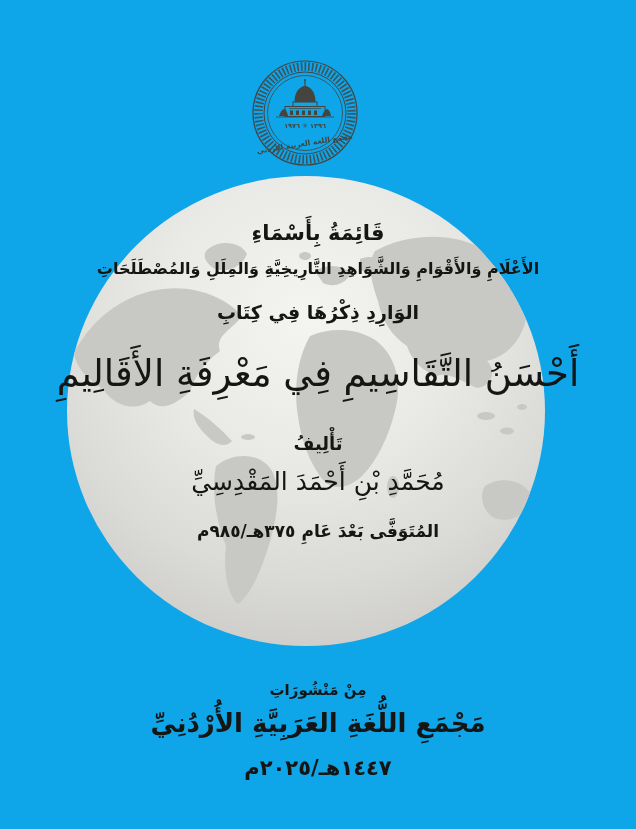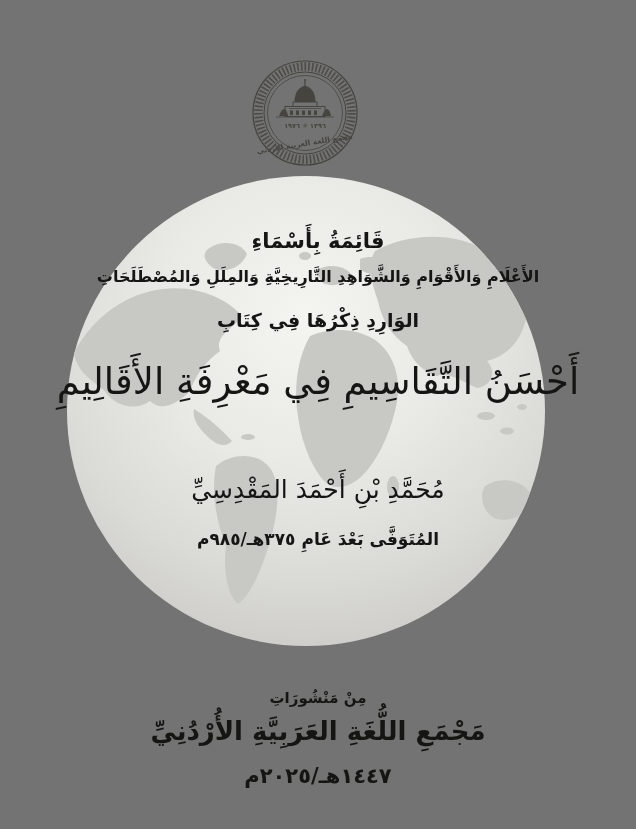--- a/index.html
+++ b/index.html
@@ -1,22 +1,22 @@
 <!DOCTYPE html>
 <html lang="ar" dir="rtl"><head>
 <meta charset="utf-8">
 <style>
   * { margin:0; padding:0; box-sizing:border-box; }
   html,body { background:#FCFAEC; }
   .page {
     position:relative; width:636px; height:829px; margin:0 auto;
-    background:#737373; overflow:hidden;
+    background:#0ea5e9; overflow:hidden;
     font-family:"DejaVu Sans", sans-serif; color:#151513;
   }
-  .abs { position:absolute; left:0; right:0; text-align:center; direction:rtl; color:#151513;margin-top:8px; }
+  .abs { position:absolute; left:0; right:0; text-align:center; direction:rtl; color:#151513; }
 
   
   .seal { position:absolute; left:246px; top:56px; width:118px; height:122px; overflow:visible; }
 
   
   .globe { position:absolute; left:66px; top:175px; width:480px; height:472px; }
 
   
   .h1  { top:221px; font-size:21px;  font-weight:bold; }
   .h2  { top:259px; font-size:16px;  font-weight:bold; }
@@ -112,20 +112,21 @@
       <ellipse cx="456" cy="232" rx="5" ry="3"></ellipse>
 
       <path d="M419,311 C437,300 458,306 466,321 C463,339 445,349 428,343 C416,335 413,321 419,311 Z"></path>
     </g>
   </svg>
 
   <div class="abs h1">قَائِمَةُ بِأَسْمَاءِ</div>
   <div class="abs h2">الأَعْلَامِ وَالأَقْوَامِ وَالشَّوَاهِدِ التَّارِيخِيَّةِ وَالمِلَلِ وَالمُصْطَلَحَاتِ</div>
   <div class="abs h3">الوَارِدِ ذِكْرُهَا فِي كِتَابِ</div>
   <div class="abs title">أَحْسَنُ التَّقَاسِيمِ فِي مَعْرِفَةِ الأَقَالِيمِ</div>
+  <div class="abs byline">تَأْلِيفُ</div>
   <div class="abs author">مُحَمَّدِ بْنِ أَحْمَدَ المَقْدِسِيِّ</div>
   <div class="abs death">المُتَوَفَّى بَعْدَ عَامِ ٣٧٥هـ/٩٨٥م</div>
 
   <div class="abs imp1">مِنْ مَنْشُورَاتِ</div>
   <div class="abs imp2">مَجْمَعِ اللُّغَةِ العَرَبِيَّةِ الأُرْدُنِيِّ</div>
   <div class="abs imp3">١٤٤٧هـ/٢٠٢٥م</div>
 
 </div>
 
 </body></html>

